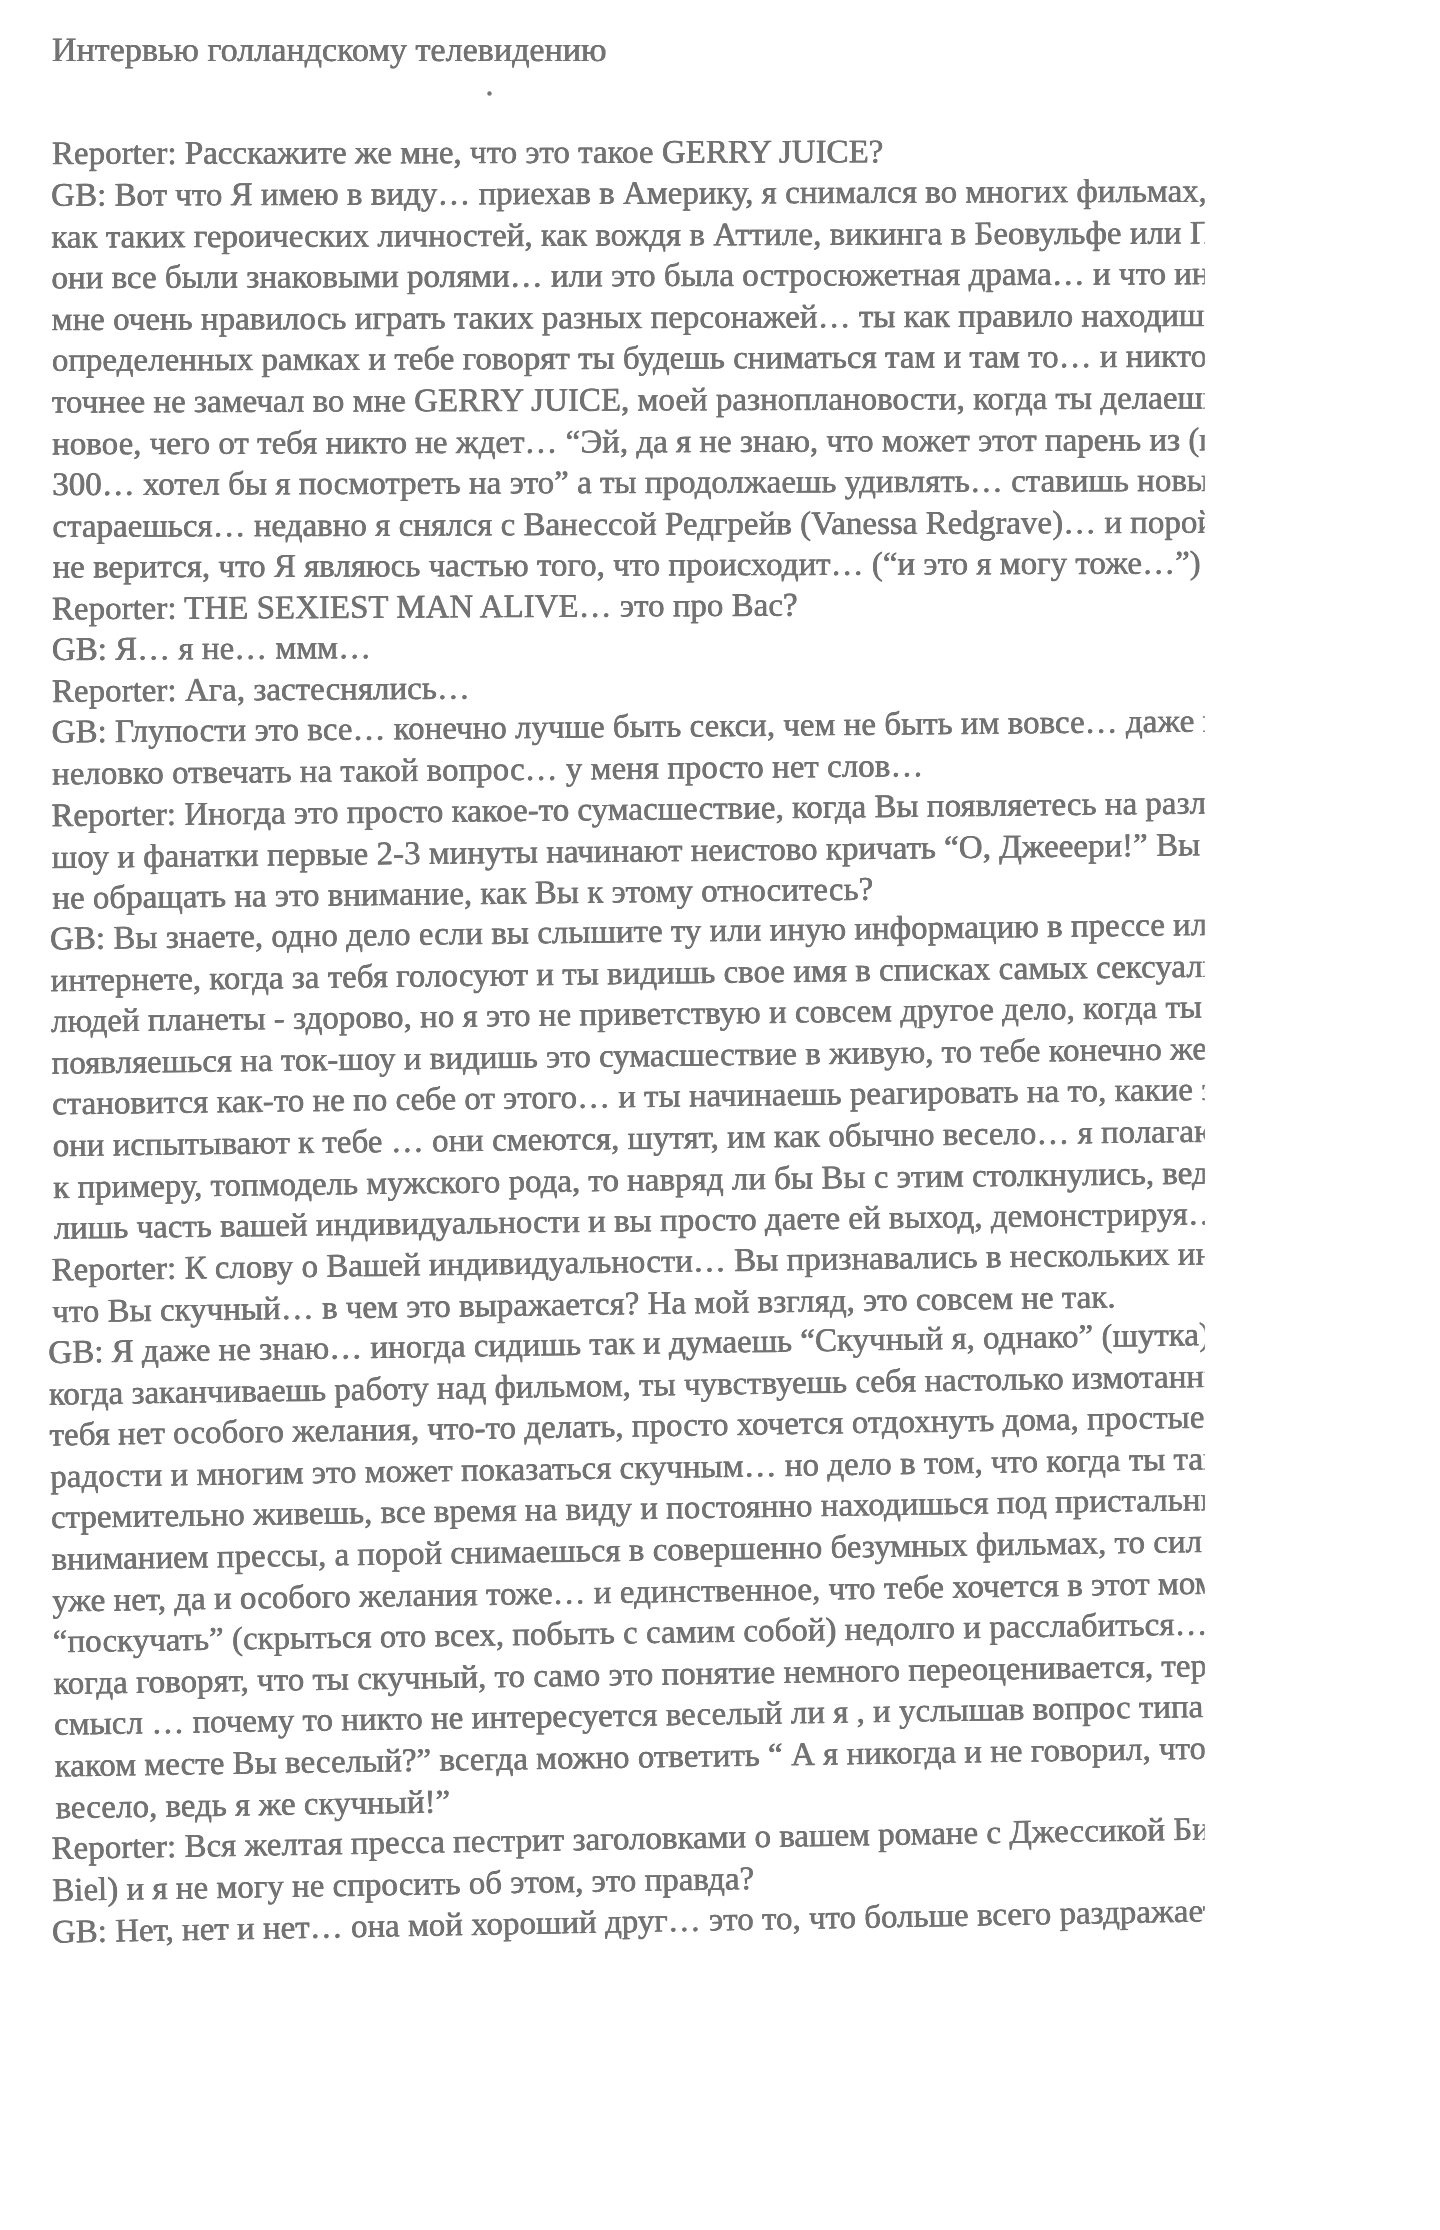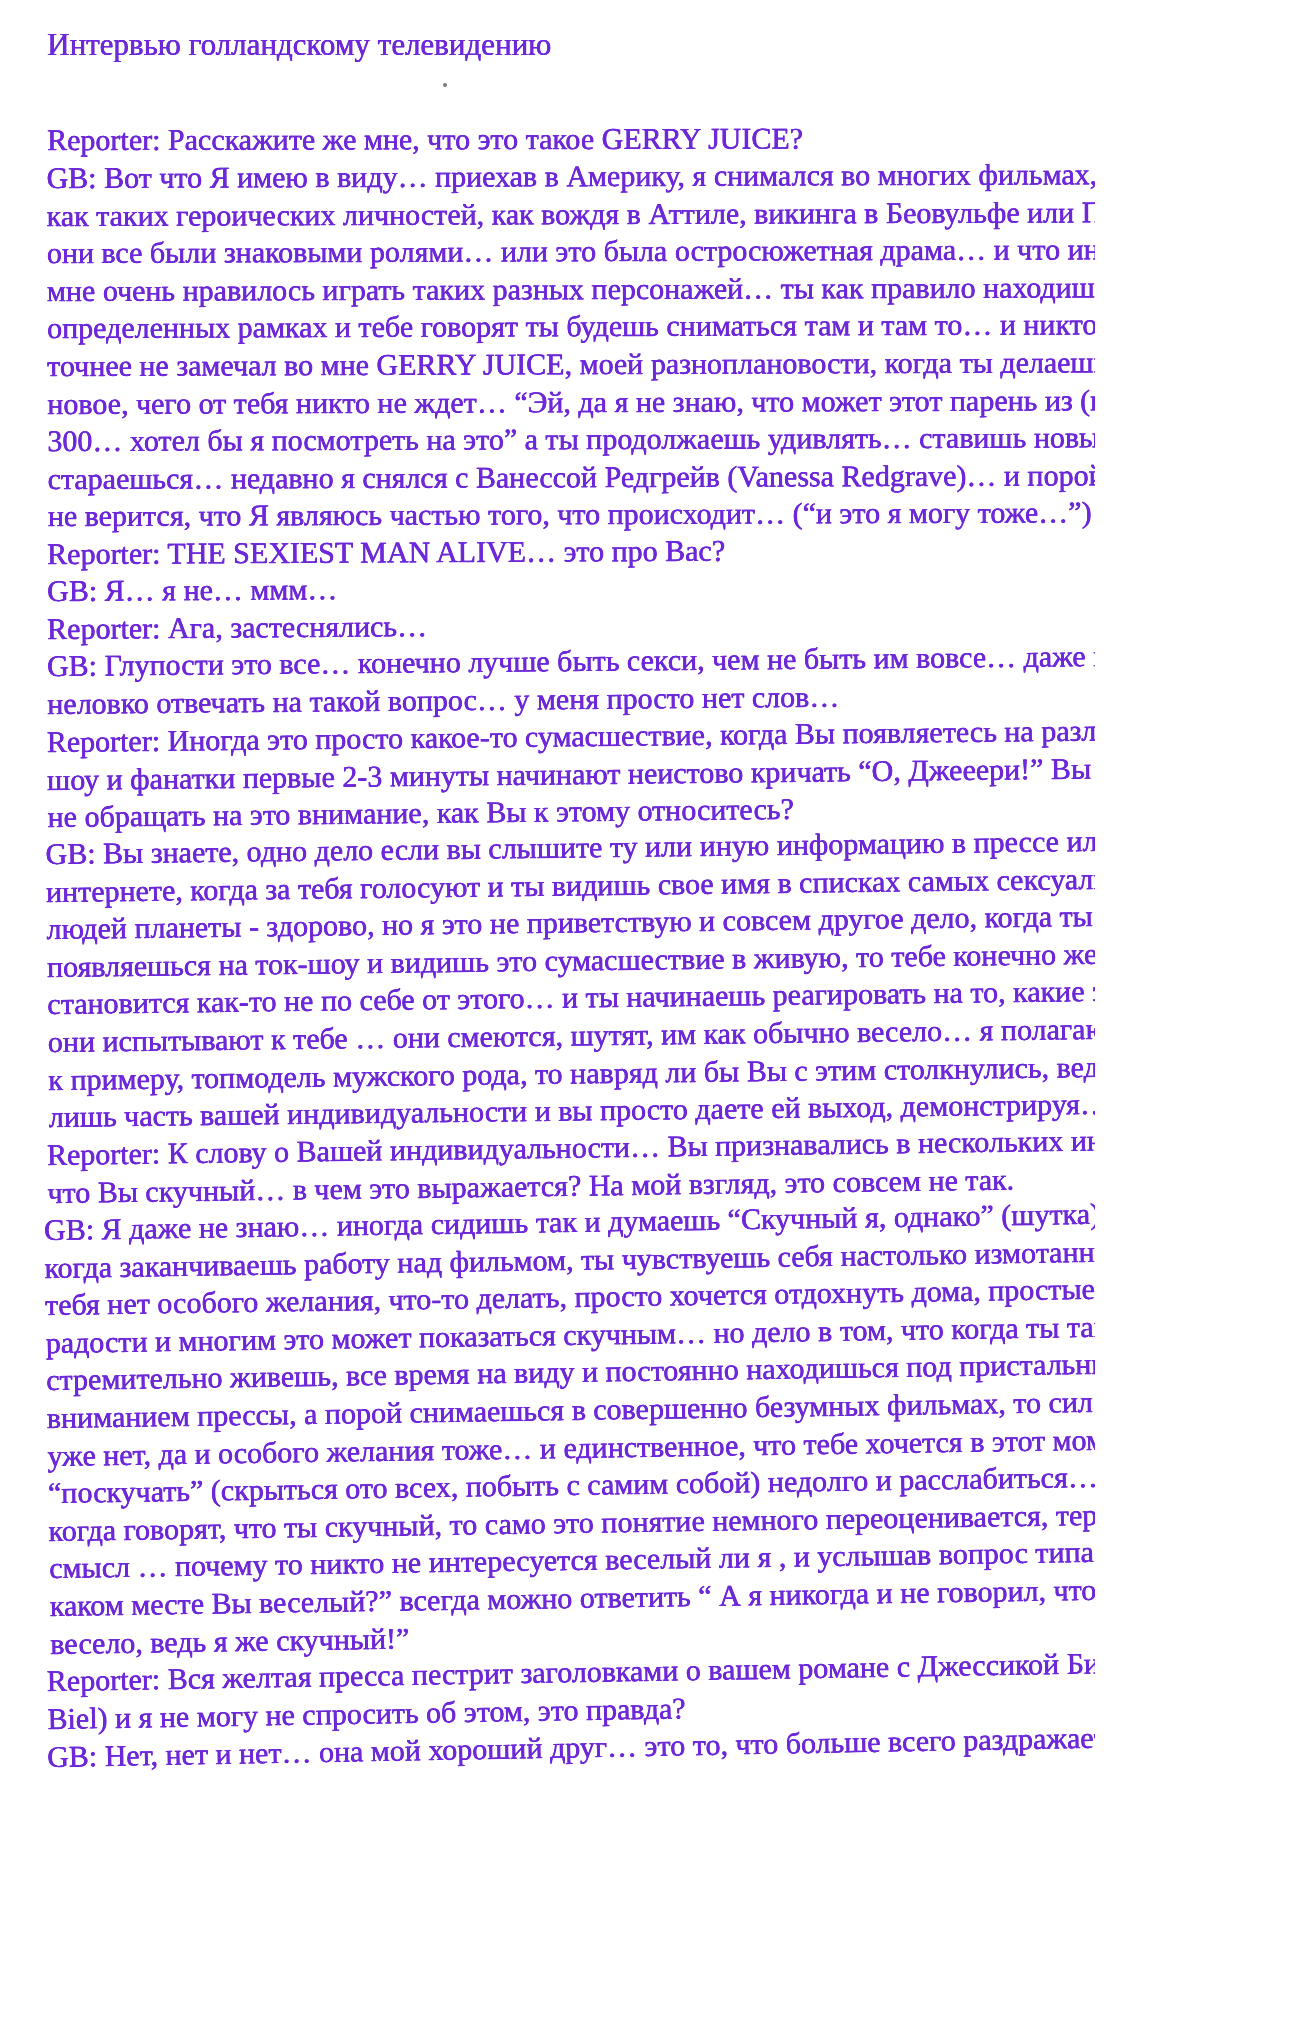--- a/index.html
+++ b/index.html
@@ -7,21 +7,21 @@
     padding: 0;
     background: #ffffff;
   }
   .page {
     position: relative;
     width: 1095px;
     height: 2027px;
     background: #ffffff;
     overflow: hidden;
     font-family: "Liberation Serif", "DejaVu Serif", serif;
-    color: #6d28d9;
+    color: #737373;
     
     text-shadow: 0.5px 0 0 currentColor, 0 0.3px 0 currentColor;
   }
   .content {
     position: absolute;
     left: 47px;
     top: 26px;
     width: 1192px;
   }
   .doc-title,

